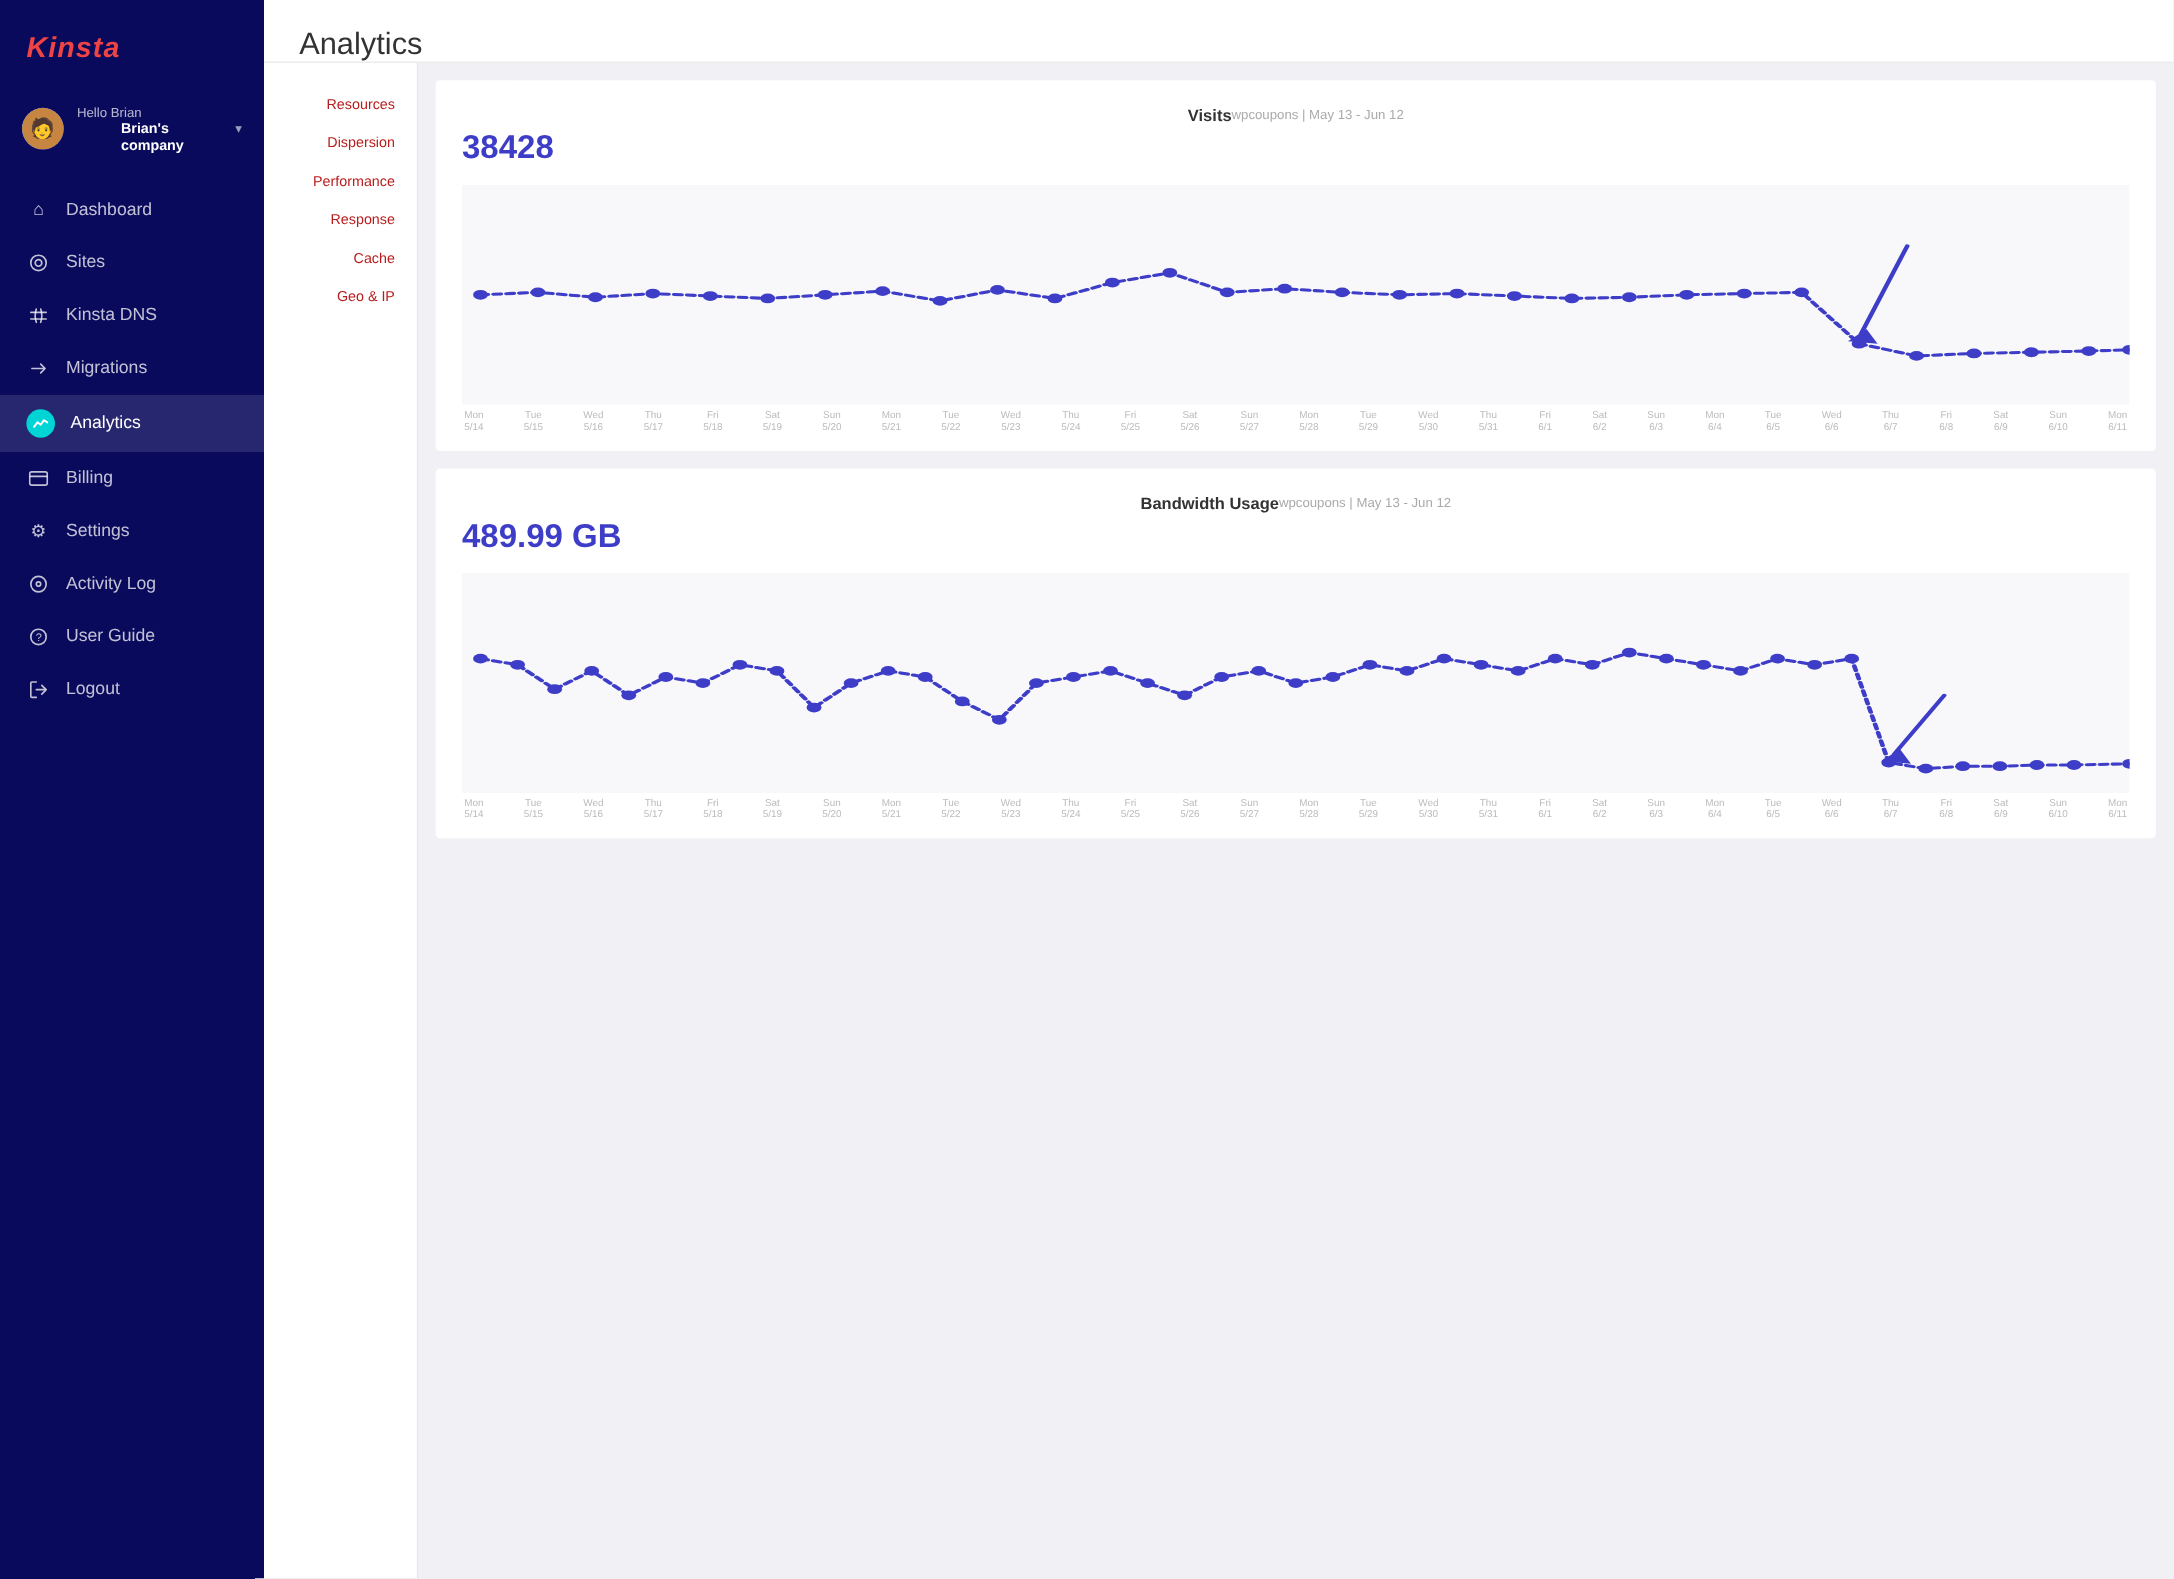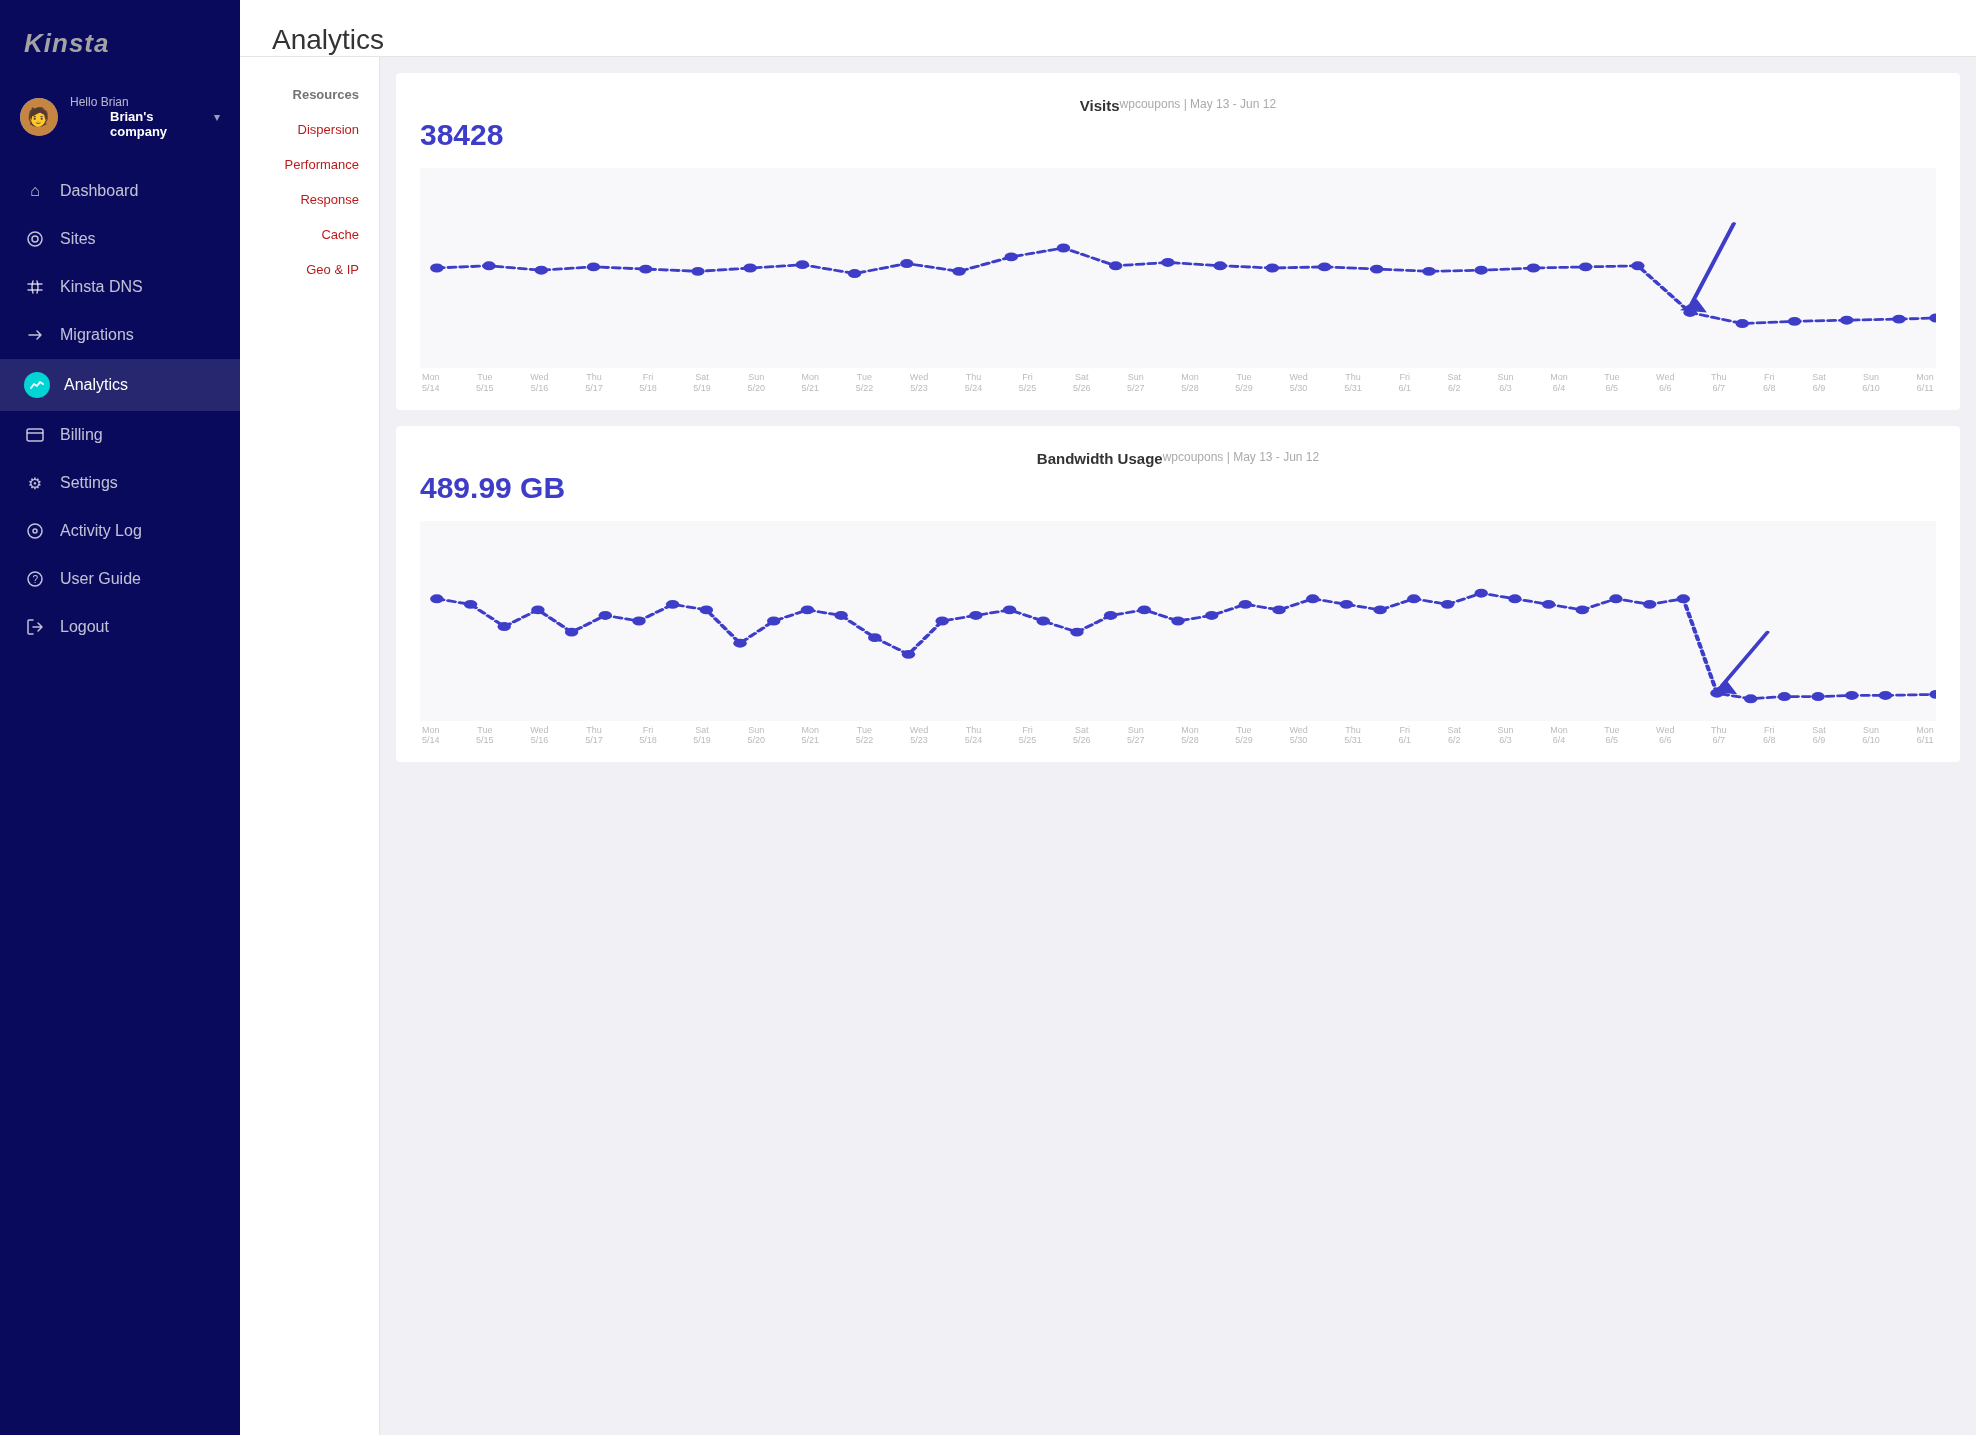--- a/index.html
+++ b/index.html
@@ -16,21 +16,21 @@
       padding: 0;
       overflow-y: auto;
     }
     .sidebar-logo {
       padding: 28px 24px 24px;
       font-size: 26px;
       font-weight: 900;
       color: white;
       letter-spacing: 1px;
     }
-    .sidebar-logo span { color: #a3a3a3; font-style: italic; }
+    .sidebar-logo span { color: #ef4444; font-style: italic; }
     .sidebar-user {
       display: flex;
       align-items: center;
       padding: 12px 20px 20px;
       gap: 12px;
       cursor: pointer;
     }
     .avatar {
       width: 38px;
       height: 38px;
@@ -125,21 +125,21 @@
       flex-direction: column;
       padding: 20px 0;
     }
     .sub-nav-item {
       padding: 10px 20px;
       font-size: 13px;
       color: #b91c1c;
       cursor: pointer;
       text-align: right;
     }
-    .sub-nav-item.active { color: #737373; font-weight: 700; }
+    .sub-nav-item.active { color: #b91c1c; font-weight: 400; }
 
     
     .resource-panel {
       flex: 1;
       overflow-y: auto;
       background: #f0f0f5;
       display: flex;
       flex-direction: column;
     }
 

